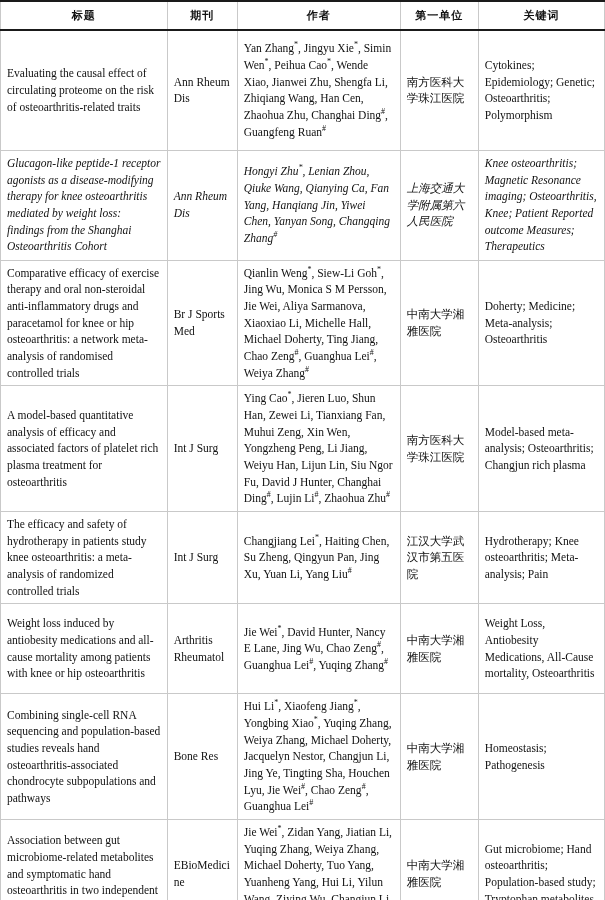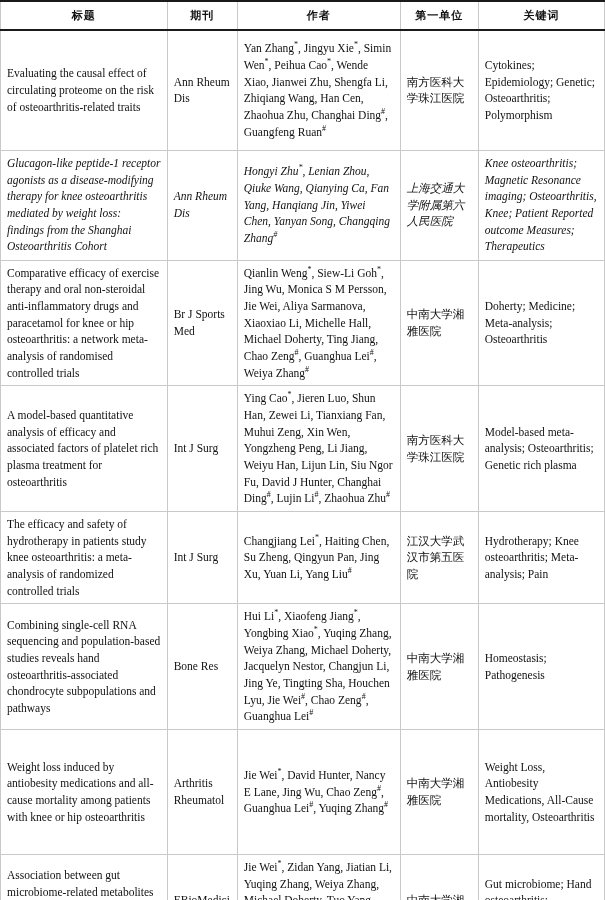--- a/index.html
+++ b/index.html
@@ -111,42 +111,42 @@
           <td class="cell-journal">Br J Sports Med</td>
           <td class="cell-authors">Qianlin Weng<sup>*</sup>, Siew-Li Goh<sup>*</sup>, Jing Wu, Monica S M Persson, Jie Wei, Aliya Sarmanova, Xiaoxiao Li, Michelle Hall, Michael Doherty, Ting Jiang, Chao Zeng<sup>#</sup>, Guanghua Lei<sup>#</sup>, Weiya Zhang<sup>#</sup></td>
           <td class="cell-affiliation">中南大学湘雅医院</td>
           <td class="cell-keywords">Doherty; Medicine; Meta-analysis; Osteoarthritis</td>
         </tr>
         <tr>
           <td class="cell-title">A model-based quantitative analysis of efficacy and associated factors of platelet rich plasma treatment for osteoarthritis</td>
           <td class="cell-journal">Int J Surg</td>
           <td class="cell-authors">Ying Cao<sup>*</sup>, Jieren Luo, Shun Han, Zewei Li, Tianxiang Fan, Muhui Zeng, Xin Wen, Yongzheng Peng, Li Jiang, Weiyu Han, Lijun Lin, Siu Ngor Fu, David J Hunter, Changhai Ding<sup>#</sup>, Lujin Li<sup>#</sup>, Zhaohua Zhu<sup>#</sup></td>
           <td class="cell-affiliation">南方医科大学珠江医院</td>
-          <td class="cell-keywords">Model-based meta-analysis; Osteoarthritis; Genetic rich plasma</td>
+          <td class="cell-keywords">Model-based meta-analysis; Osteoarthritis; Changjun rich plasma</td>
         </tr>
         <tr>
           <td class="cell-title">The efficacy and safety of hydrotherapy in patients study knee osteoarthritis: a meta-analysis of randomized controlled trials</td>
           <td class="cell-journal">Int J Surg</td>
           <td class="cell-authors">Changjiang Lei<sup>*</sup>, Haiting Chen, Su Zheng, Qingyun Pan, Jing Xu, Yuan Li, Yang Liu<sup>#</sup></td>
           <td class="cell-affiliation">江汉大学武汉市第五医院</td>
           <td class="cell-keywords">Hydrotherapy; Knee osteoarthritis; Meta-analysis; Pain</td>
         </tr>
         <tr>
+          <td class="cell-title">Weight loss induced by antiobesity medications and all-cause mortality among patients with knee or hip osteoarthritis</td>
+          <td class="cell-journal">Arthritis Rheumatol</td>
+          <td class="cell-authors">Jie Wei<sup>*</sup>, David Hunter, Nancy E Lane, Jing Wu, Chao Zeng<sup>#</sup>, Guanghua Lei<sup>#</sup>, Yuqing Zhang<sup>#</sup></td>
+          <td class="cell-affiliation">中南大学湘雅医院</td>
+          <td class="cell-keywords">Weight Loss, Antiobesity Medications, All-Cause mortality, Osteoarthritis</td>
+        </tr>
+        <tr>
           <td class="cell-title">Combining single-cell RNA sequencing and population-based studies reveals hand osteoarthritis-associated chondrocyte subpopulations and pathways</td>
           <td class="cell-journal">Bone Res</td>
           <td class="cell-authors">Hui Li<sup>*</sup>, Xiaofeng Jiang<sup>*</sup>, Yongbing Xiao<sup>*</sup>, Yuqing Zhang, Weiya Zhang, Michael Doherty, Jacquelyn Nestor, Changjun Li, Jing Ye, Tingting Sha, Houchen Lyu, Jie Wei<sup>#</sup>, Chao Zeng<sup>#</sup>, Guanghua Lei<sup>#</sup></td>
           <td class="cell-affiliation">中南大学湘雅医院</td>
           <td class="cell-keywords">Homeostasis; Pathogenesis</td>
-        </tr>
-        <tr>
-          <td class="cell-title">Weight loss induced by antiobesity medications and all-cause mortality among patients with knee or hip osteoarthritis</td>
-          <td class="cell-journal">Arthritis Rheumatol</td>
-          <td class="cell-authors">Jie Wei<sup>*</sup>, David Hunter, Nancy E Lane, Jing Wu, Chao Zeng<sup>#</sup>, Guanghua Lei<sup>#</sup>, Yuqing Zhang<sup>#</sup></td>
-          <td class="cell-affiliation">中南大学湘雅医院</td>
-          <td class="cell-keywords">Weight Loss, Antiobesity Medications, All-Cause mortality, Osteoarthritis</td>
         </tr>
         <tr>
           <td class="cell-title">Association between gut microbiome-related metabolites and symptomatic hand osteoarthritis in two independent cohorts</td>
           <td class="cell-journal">EBioMedicine</td>
           <td class="cell-authors">Jie Wei<sup>*</sup>, Zidan Yang, Jiatian Li, Yuqing Zhang, Weiya Zhang, Michael Doherty, Tuo Yang, Yuanheng Yang, Hui Li, Yilun Wang, Ziying Wu, Changjun Li, Guanghua Lei, Chao Zeng</td>
           <td class="cell-affiliation">中南大学湘雅医院</td>
           <td class="cell-keywords">Gut microbiome; Hand osteoarthritis; Population-based study; Tryptophan metabolites</td>
         </tr>
       </tbody>
   </table>

